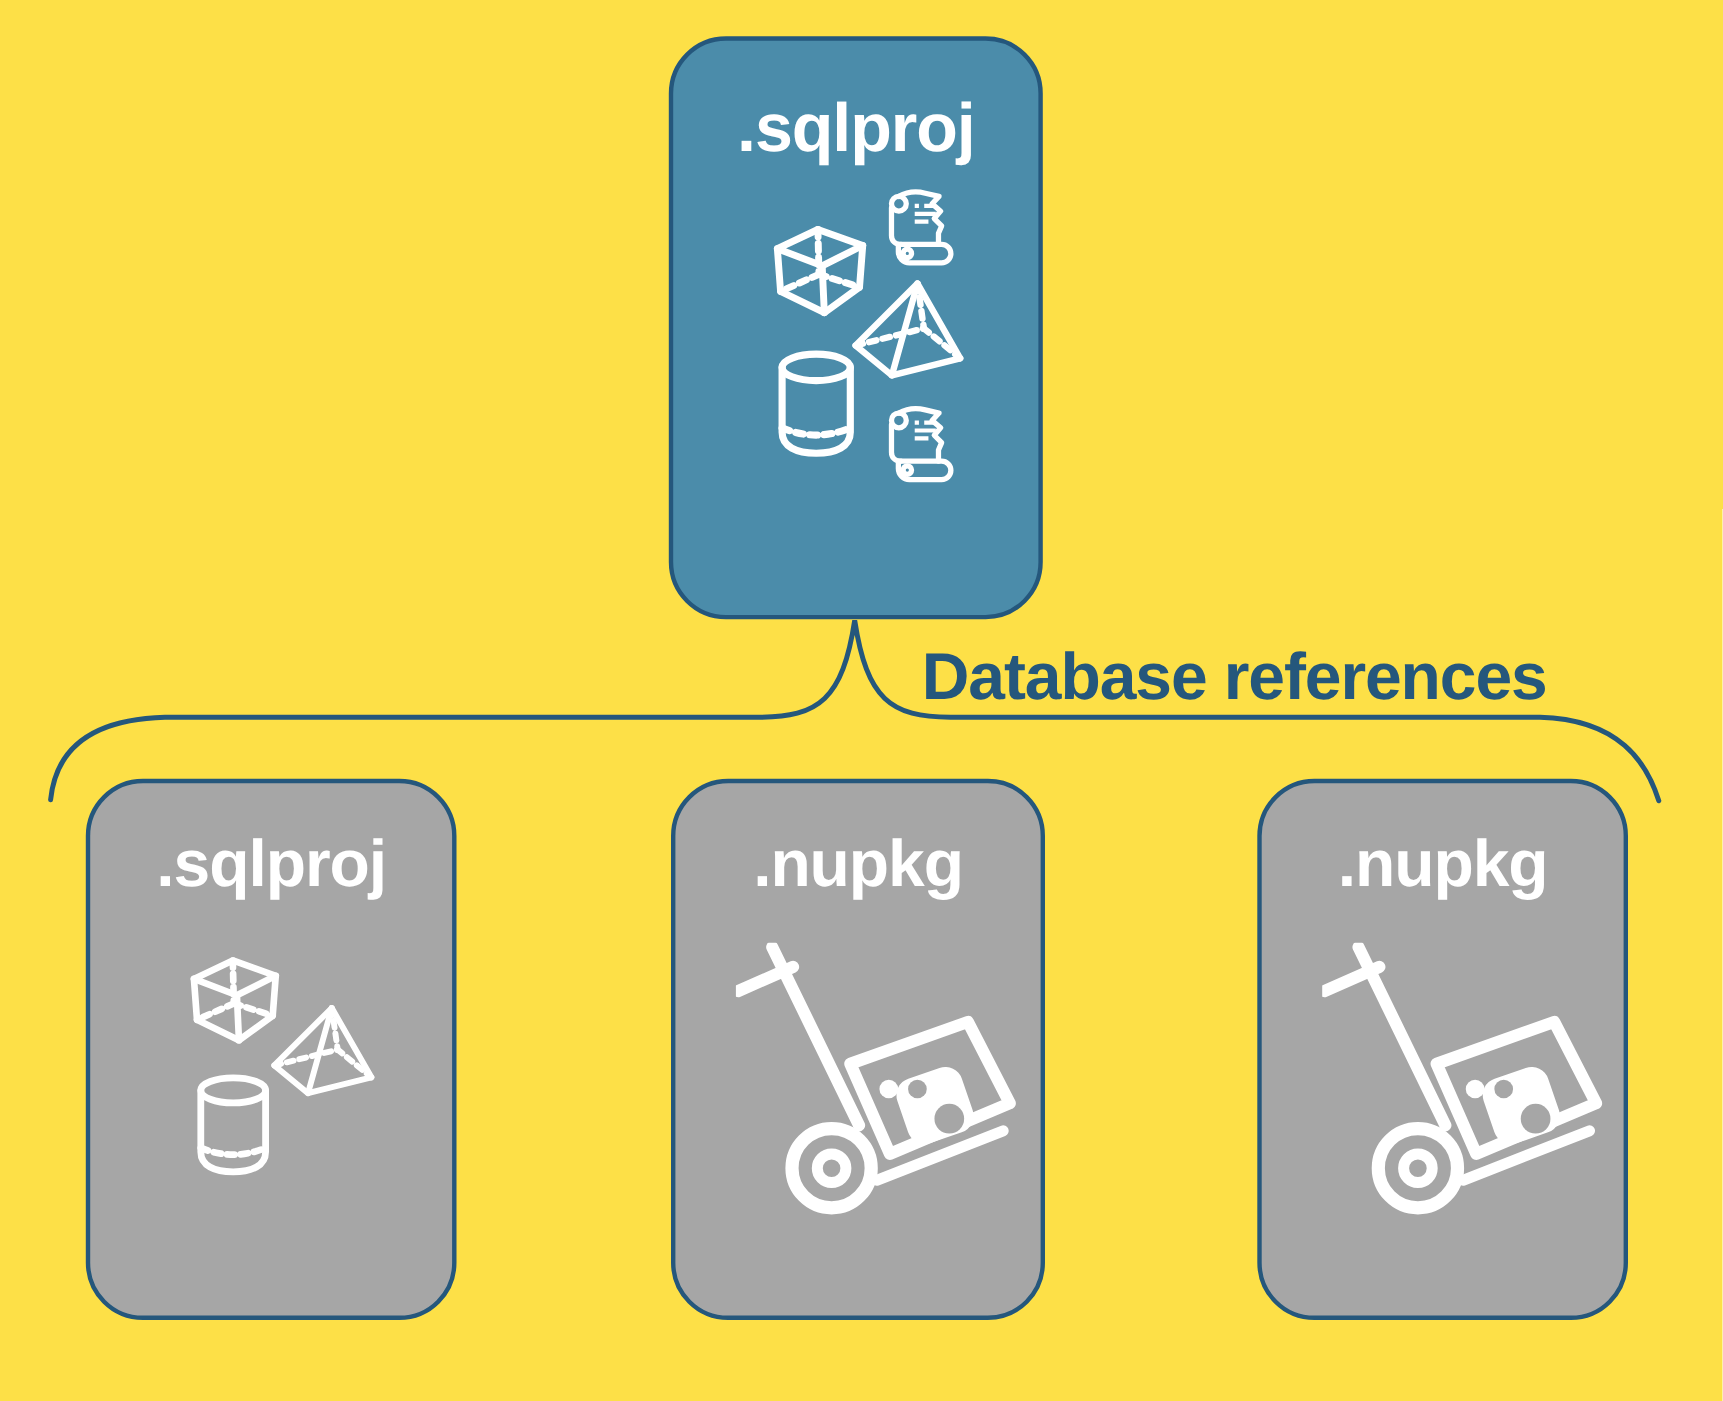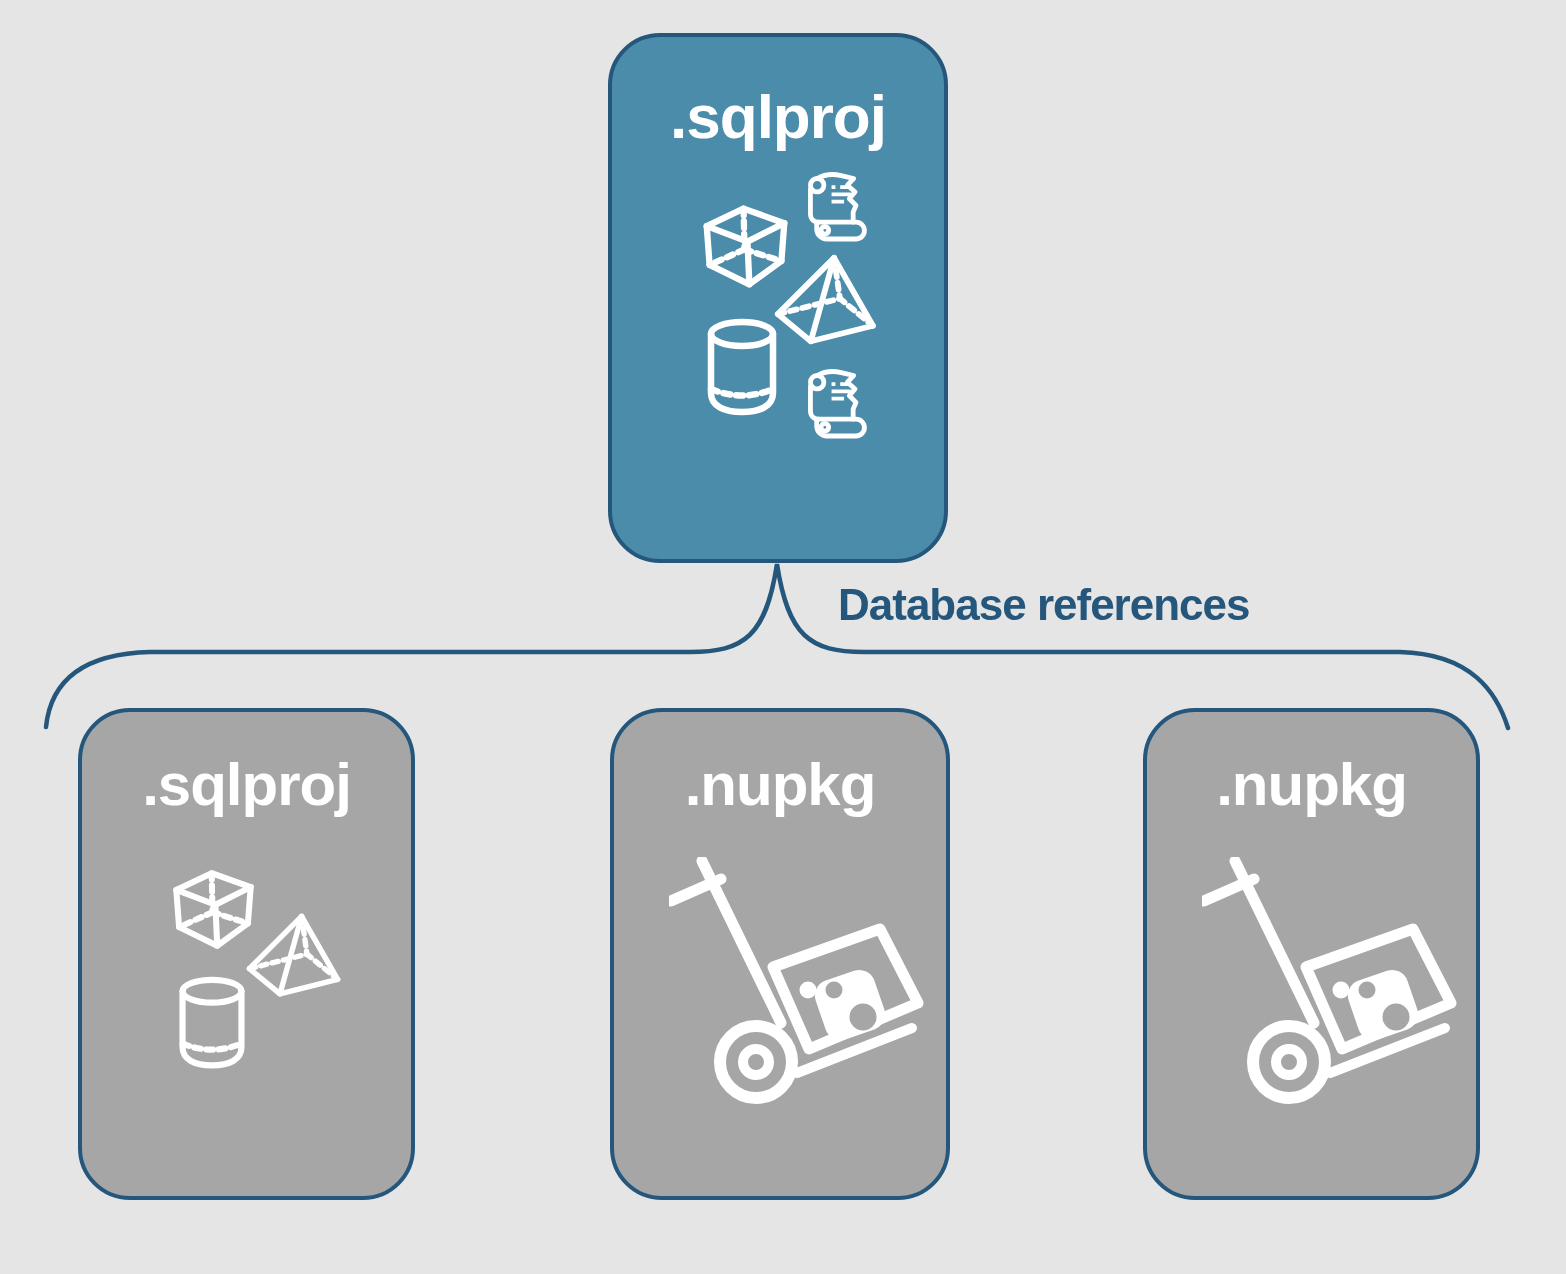--- a/index.html
+++ b/index.html
@@ -4,41 +4,41 @@
 <style>
   :root{
     --root-fill:#4B8CAA;
     --child-fill:#A6A6A6;
     --outline:#25577C;
     --icon:#FFFFFF;
   }
   html,body{margin:0;padding:0;background:#fff;}
   body{font-family:"Liberation Sans",sans-serif;}
   .canvas{
-    position:relative;width:1566px;height:1274px;background:#e5e5e5;overflow:hidden;
+    position:relative;width:1566px;height:1274px;background:#fde047;overflow:hidden;
   }
   .node{
     position:absolute;border:4px solid var(--outline);border-radius:52px;box-sizing:border-box;
   }
   .node.root{left:608px;top:33px;width:340px;height:530px;background:var(--root-fill);}
   .node.child{top:708px;width:337px;height:492px;background:var(--child-fill);}
   .node.child.c0{left:78px;}
   .node.child.c1{left:610px;width:340px;}
   .node.child.c2{left:1143px;}
   .node-title{
     position:absolute;left:0;right:0;text-align:center;color:#fff;font-weight:bold;
     letter-spacing:-1px;
   }
   .node.root .node-title{top:44px;font-size:62px;}
   .node.child .node-title{top:38px;font-size:60px;}
   .icon-svg{position:absolute;display:block;}
   .brace-svg{position:absolute;left:0;top:0;pointer-events:none;}
   .connector-label{
     position:absolute;left:838px;top:580px;width:520px;
-    color:var(--outline);font-weight:bold;font-size:44px;letter-spacing:-1px;white-space:nowrap;
+    color:var(--outline);font-weight:bold;font-size:60px;letter-spacing:-1px;white-space:nowrap;
   }
   .stroke{fill:none;stroke:var(--icon);stroke-linecap:round;stroke-linejoin:round;}
   .dash{stroke-dasharray:7 6;}
 </style>
 </head>
 <body>
 
 <div class="canvas">
 
   <svg width="0" height="0" style="position:absolute" aria-hidden="true">

